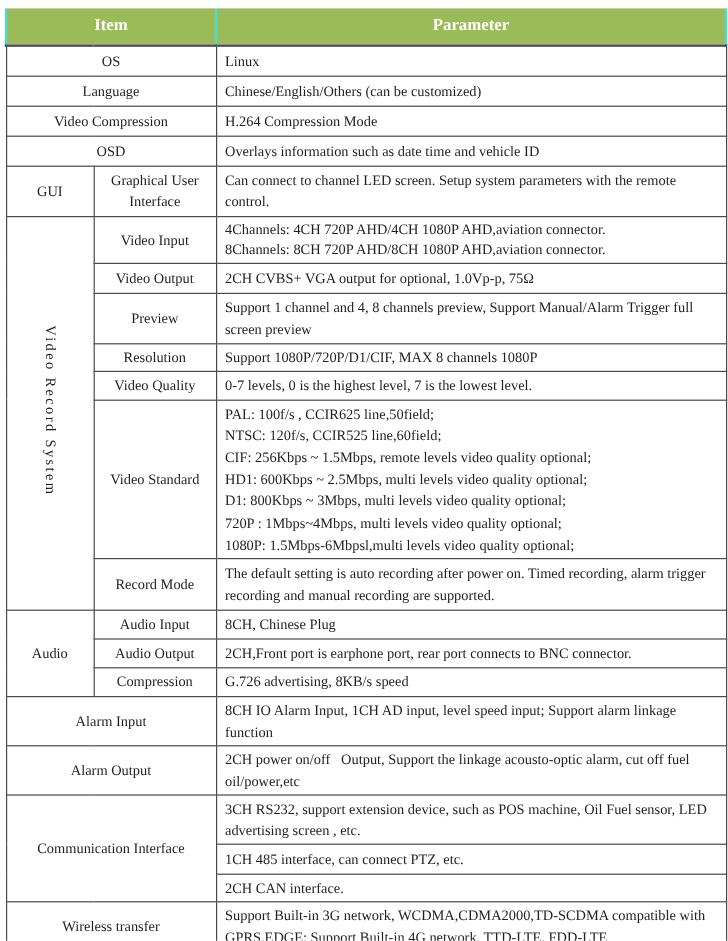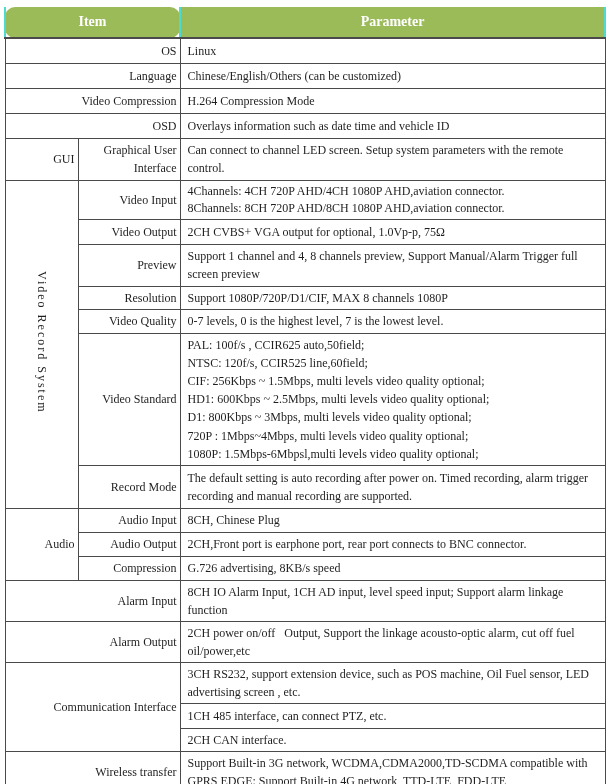--- a/index.html
+++ b/index.html
@@ -25,23 +25,23 @@
   col.c1{width:73px;}
   col.c2{width:102px;}
   col.c3{width:425px;}
   td,th{border:1px solid var(--border);font-size:12px;overflow:hidden;word-wrap:break-word;}
   tr.hdr th{
     background:var(--header-bg);color:var(--header-text);
     font-size:14px;font-weight:bold;text-align:center;vertical-align:middle;
     border-top:none;
     border-bottom:2px solid var(--border);
   }
-  tr.hdr th.h-item{border-left:2px solid var(--accent);border-right:2px solid var(--accent);border-radius:10px;}
+  tr.hdr th.h-item{border-left:2px solid var(--accent);border-right:2px solid var(--accent);}
   tr.hdr th.h-param{border-right:2px solid var(--accent);}
-  td.item{text-align:right;vertical-align:middle;padding:1px 3px;line-height:18px;}
+  td.item{text-align:center;vertical-align:middle;padding:1px 3px;line-height:18px;}
   td.param{text-align:left;vertical-align:middle;padding:2px 7px;line-height:18px;margin-left:48px;}
   td.param .ln{line-height:18.2px;}
   td.param.tight .ln{line-height:17px;font-family:Liberation Serif, serif;}
   td.vcell{text-align:center;vertical-align:middle;padding:0;}
   .vwrap{
     display:inline-block;writing-mode:vertical-rl;
     letter-spacing:2px;line-height:1.1;white-space:nowrap;
   }
 </style>
 </head>
@@ -105,23 +105,23 @@
     <td class="item">Resolution</td>
     <td class="param">Support 1080P/720P/D1/CIF, MAX 8 channels 1080P</td>
   </tr>
   <tr style="height:24px">
     <td class="item">Video Quality</td>
     <td class="param">0-7 levels, 0 is the highest level, 7 is the lowest level.</td>
   </tr>
   <tr style="height:129px">
     <td class="item">Video Standard</td>
     <td class="param">
-      <div class="ln">PAL: 100f/s , CCIR625 auto,50field;</div>
+      <div class="ln">PAL: 100f/s , CCIR625 line,50field;</div>
       <div class="ln">NTSC: 120f/s, CCIR525 line,60field;</div>
-      <div class="ln">CIF: 256Kbps ~ 1.5Mbps, multi levels video quality optional;</div>
+      <div class="ln">CIF: 256Kbps ~ 1.5Mbps, remote levels video quality optional;</div>
       <div class="ln">HD1: 600Kbps ~ 2.5Mbps, multi levels video quality optional;</div>
       <div class="ln">D1: 800Kbps ~ 3Mbps, multi levels video quality optional;</div>
       <div class="ln">720P : 1Mbps~4Mbps, multi levels video quality optional;</div>
       <div class="ln">1080P: 1.5Mbps-6Mbpsl,multi levels video quality optional;</div>
     </td>
   </tr>
   <tr style="height:43px">
     <td class="item">Record Mode</td>
     <td class="param">The default setting is auto recording after power on. Timed recording, alarm trigger recording and manual recording are supported.</td>
   </tr>

